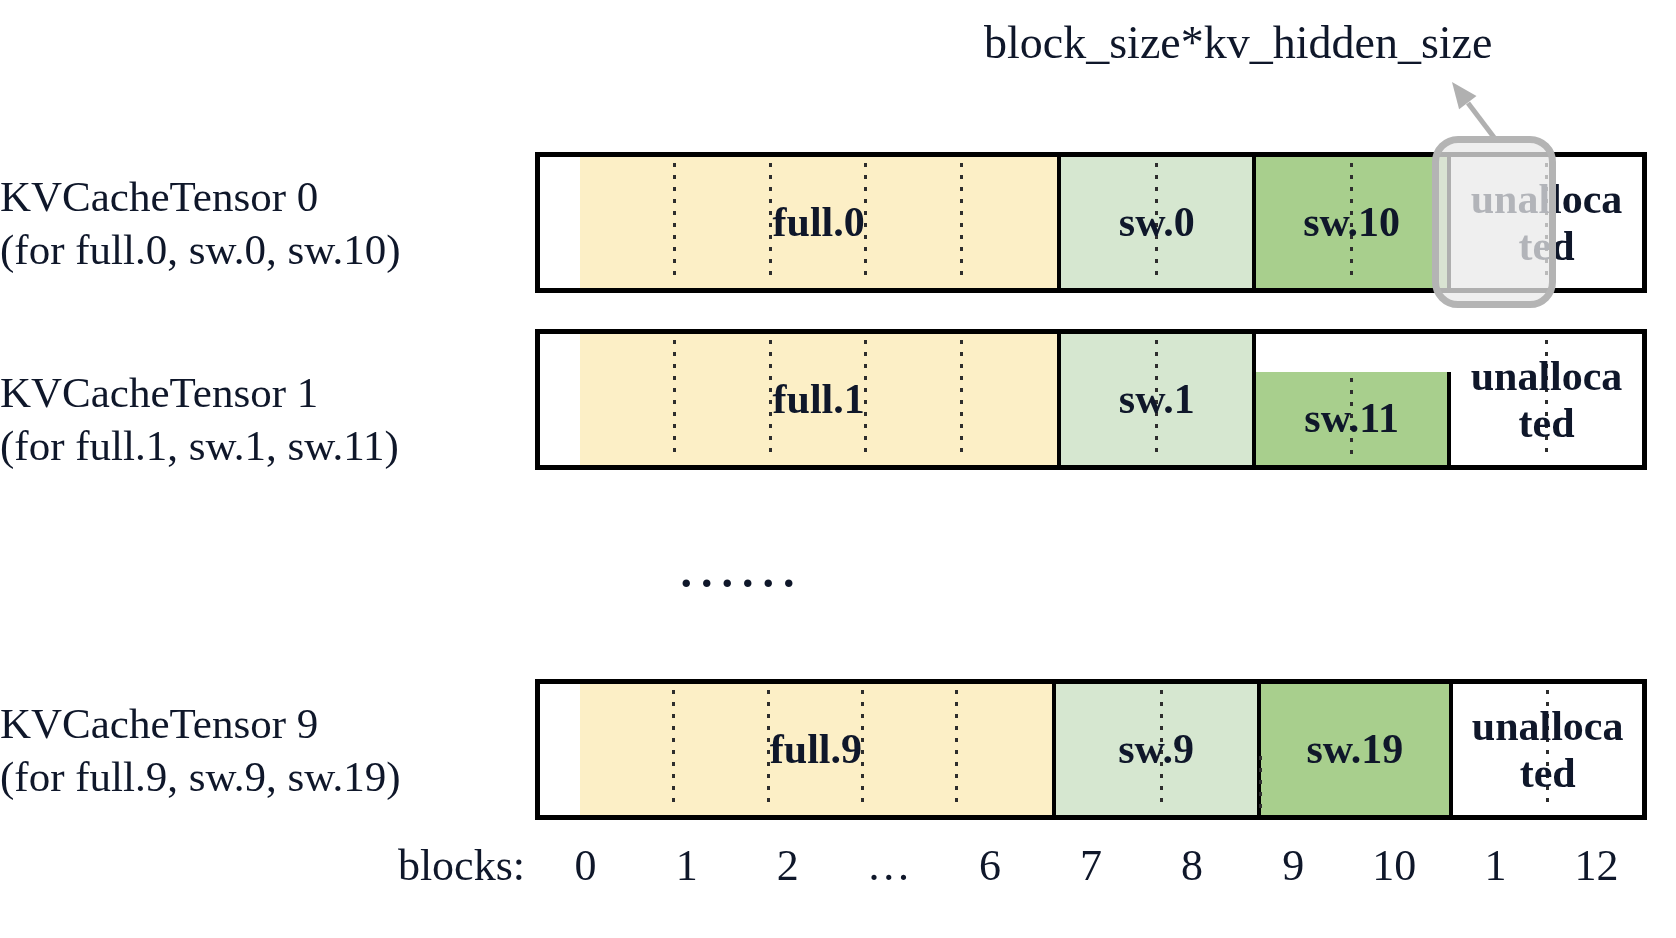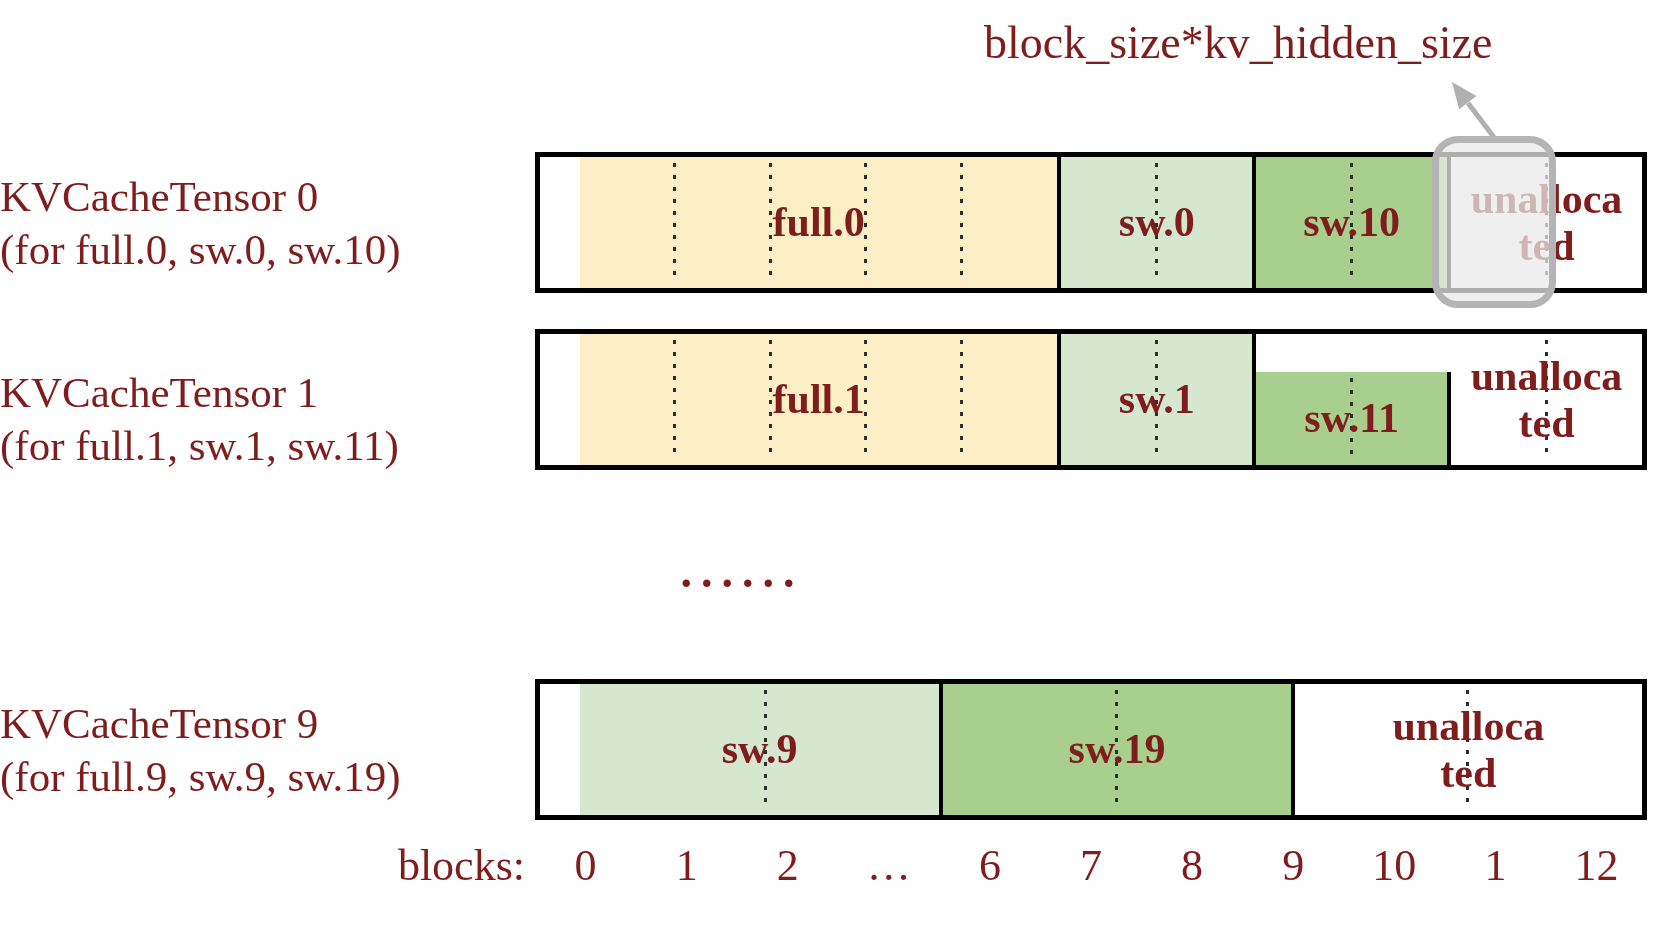--- a/index.html
+++ b/index.html
@@ -1,18 +1,18 @@
 <!DOCTYPE html>
 <html><head>
 <meta charset="utf-8">
 <style>
   html,body{margin:0;padding:0;background:#ffffff;}
   .canvas{
     position:relative;width:1676px;height:938px;background:#ffffff;
-    font-family:"Liberation Serif","DejaVu Serif",serif;color:#7f1d1d;overflow:hidden;
+    font-family:"Liberation Serif","DejaVu Serif",serif;color:#0f172a;overflow:hidden;
   }
 
   
   .row-label{
     position:absolute;left:0;width:515px;height:141px;
     display:flex;flex-direction:column;align-items:flex-start;justify-content:center;
     font-size:43px;line-height:53px;text-align:center;white-space:nowrap;
   }
 
   
@@ -142,28 +142,38 @@
             <div>unalloca</div>
             <div>ted</div>
           </div>
         </div>
       </div>
       <div class="row-label" style="top: 679px;">
         <div>KVCacheTensor 9</div>
         <div>(for full.9, sw.9, sw.19)</div>
       </div>
       <div class="bar" style="top: 679px;">
+        <div class="seg" style="flex-grow: 5; background: rgb(252, 239, 198);">
+          <div class="cell"></div>
+          <div class="cell"></div>
+          <div class="cell"></div>
+          <div class="cell"></div>
+          <div class="cell"></div>
+          <div class="seg-label">
+            <div>full.9</div>
+          </div>
+        </div>
         <div class="seg" style="flex-grow: 2; background: rgb(214, 231, 208); gap: 12px;">
           <div class="cell"></div>
           <div class="cell"></div>
           <div class="seg-label">
             <div>sw.9</div>
           </div>
         </div>
-        <div class="seg" style="flex-grow: 2; background: rgb(168, 207, 141);">
+        <div class="seg" style="flex-grow: 2; background: rgb(168, 207, 141); flex-direction: column;">
           <div class="cell"></div>
           <div class="cell"></div>
           <div class="seg-label">
             <div>sw.19</div>
           </div>
         </div>
         <div class="seg" style="flex-grow: 2; background: rgb(255, 255, 255);">
           <div class="cell"></div>
           <div class="cell"></div>
           <div class="seg-label">

